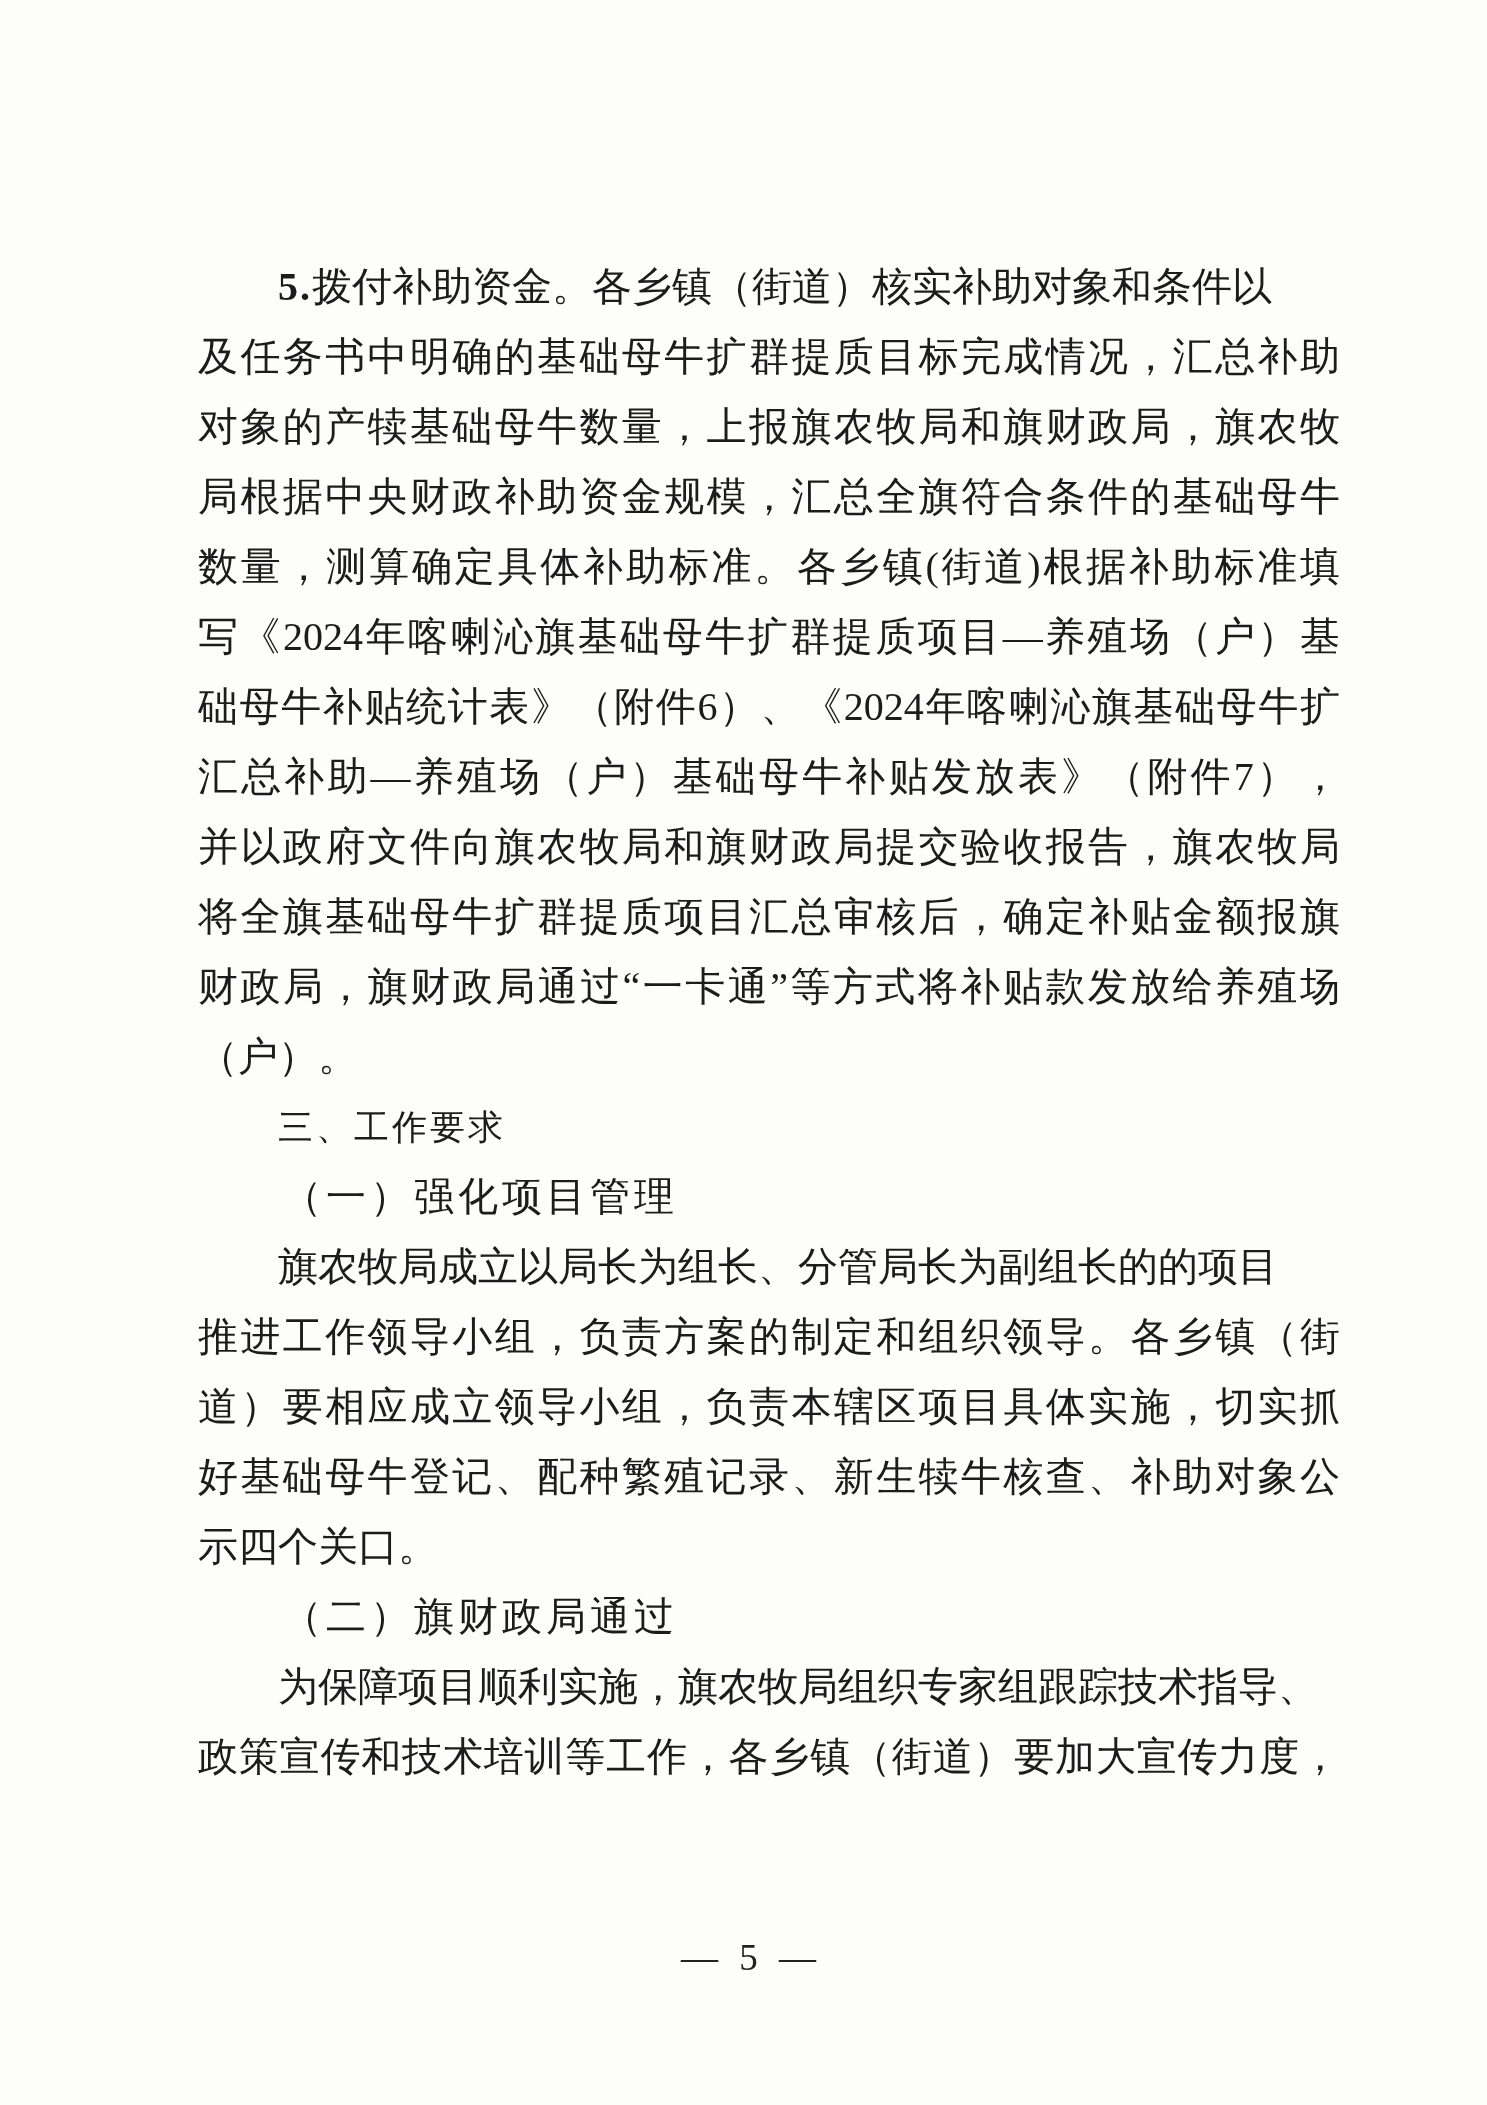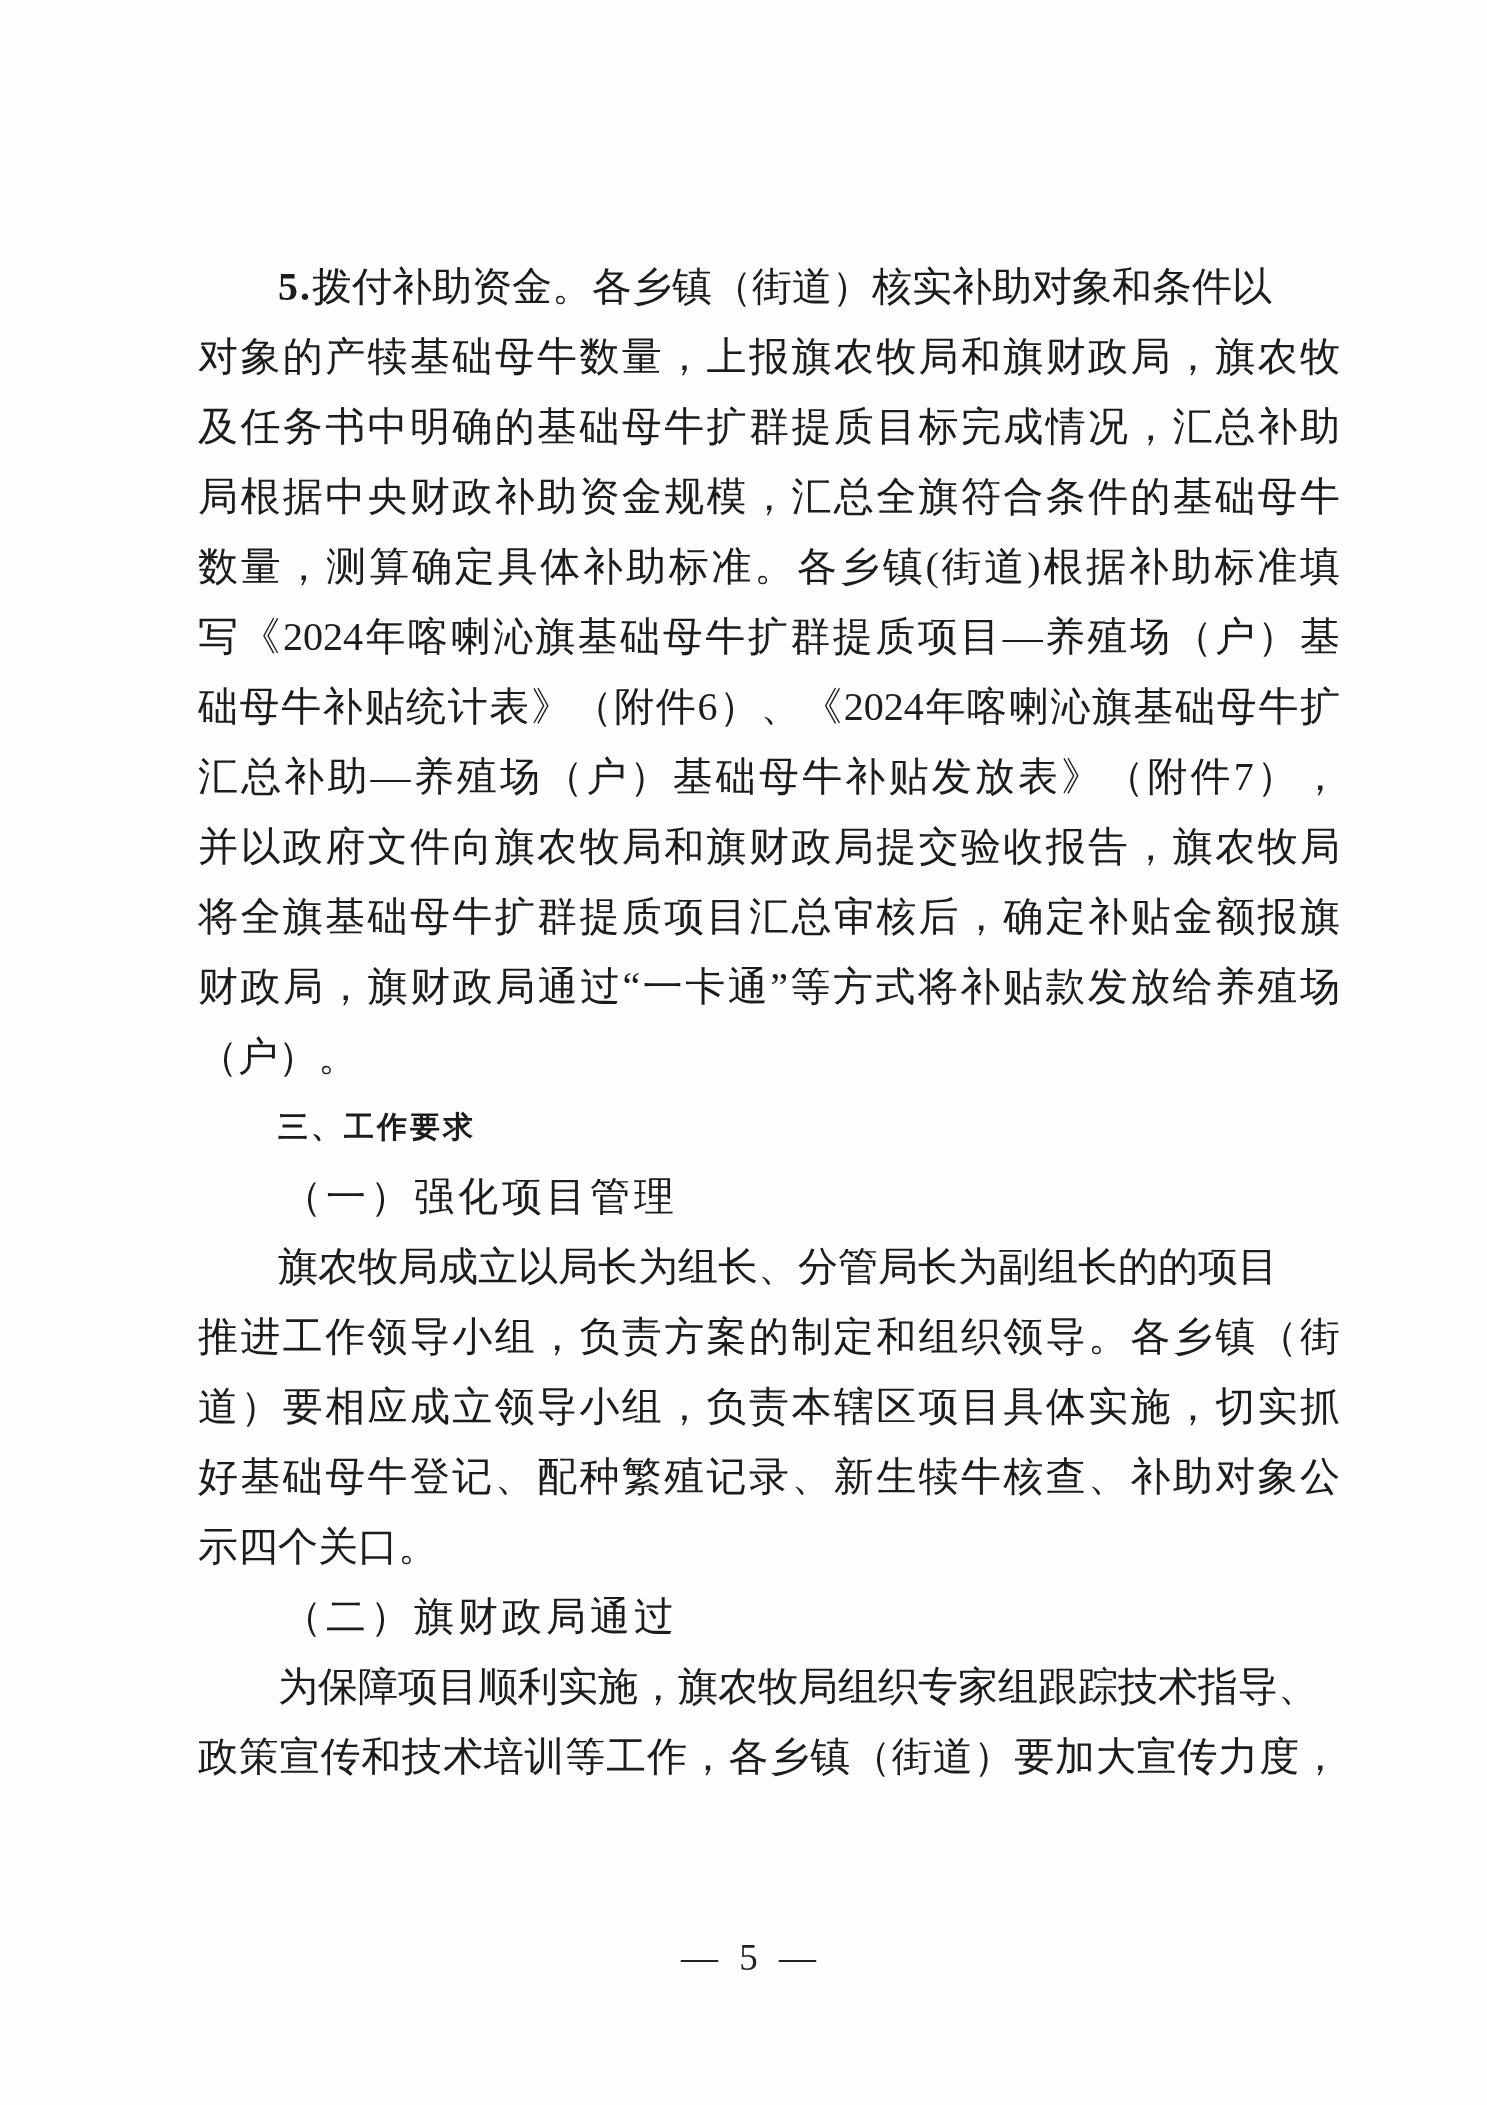--- a/index.html
+++ b/index.html
@@ -38,22 +38,22 @@
   }
   .indent {
     text-indent: 80px;
   }
   .lead-number {
     font-weight: 700;
     letter-spacing: 2px;
   }
   .section-heading {
     font-family: "Liberation Sans", "DejaVu Sans", sans-serif;
-    font-weight: 700;
-    font-size: 30px;
+    font-weight: 400;
+    font-size: 35px;
     text-align: center;
     text-align-last: left;
     padding-left: 80px;
     letter-spacing: 3px;
   }
   .subsection-heading {
     font-weight: 500;
     text-align: center;
     text-align-last: left;
     padding-left: 84px;
@@ -72,22 +72,22 @@
 </style>
 </head>
 <body>
 
 <div class="page">
 
   <div class="text-block">
 
     <div>
       <div class="line natural indent"><span class="lead-number">5.</span><span>拨付补助资金。</span><span>各乡镇（街道）核实补助对象和条件以</span></div>
+      <div class="line">及任务书中明确的基础母牛扩群提质目标完成情况，汇总补助</div>
       <div class="line">对象的产犊基础母牛数量，上报旗农牧局和旗财政局，旗农牧</div>
-      <div class="line">及任务书中明确的基础母牛扩群提质目标完成情况，汇总补助</div>
       <div class="line">局根据中央财政补助资金规模，汇总全旗符合条件的基础母牛</div>
       <div class="line">数量，测算确定具体补助标准。各乡镇(街道)根据补助标准填</div>
       <div class="line">写《2024年喀喇沁旗基础母牛扩群提质项目—养殖场（户）基</div>
       <div class="line">础母牛补贴统计表》（附件6）、《2024年喀喇沁旗基础母牛扩</div>
       <div class="line">汇总补助—养殖场（户）基础母牛补贴发放表》（附件7），</div>
       <div class="line">并以政府文件向旗农牧局和旗财政局提交验收报告，旗农牧局</div>
       <div class="line">将全旗基础母牛扩群提质项目汇总审核后，确定补贴金额报旗</div>
       <div class="line">财政局，旗财政局通过“一卡通”等方式将补贴款发放给养殖场</div>
       <div class="line natural">（户）。</div>
     </div>

